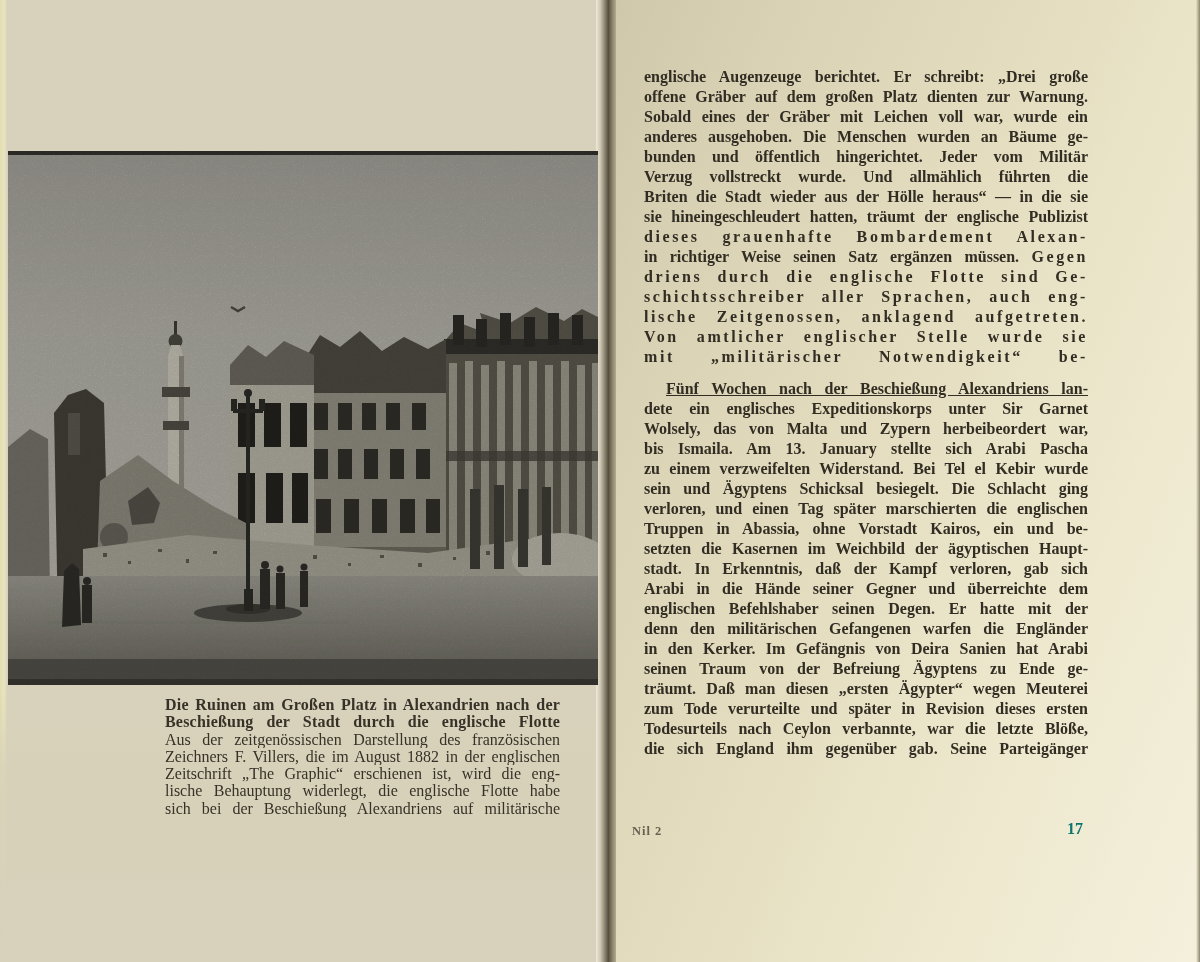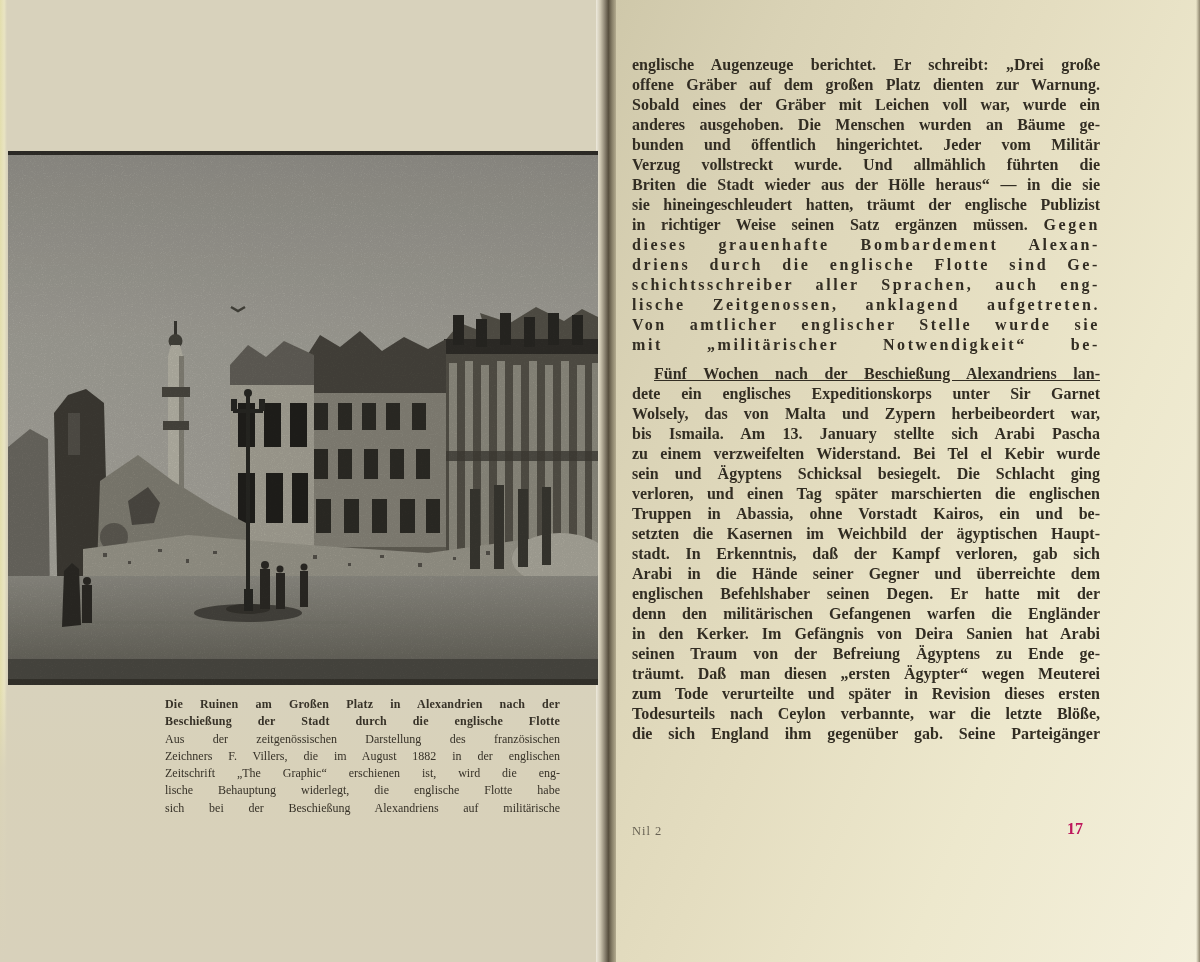--- a/index.html
+++ b/index.html
@@ -35,47 +35,47 @@
     position:absolute;right:0;top:0;width:4px;height:962px;
     background:linear-gradient(90deg,rgba(140,132,108,0) 0%,#8c846c 100%);
   }
   
   .photo{
     position:absolute;left:8px;top:151px;width:590px;height:534px;
   }
   
   .caption{
     position:absolute;left:165px;top:696px;width:395px;
-    color:#373228;font-size:12px;line-height:17.3px;
+    color:#373228;font-size:16px;line-height:17.3px;
   }
   .caption .tline{white-space:nowrap;}
   .caption .cap-bold{font-weight:700;letter-spacing:.2px;}
   
   .right-text{
     position:absolute;left:632px;top:55px;width:468px;
     color:#322d23;font-size:16px;line-height:20px;font-weight:700;
   }
-  .para{margin:0;}
+  .para{margin:12px;}
   .para + .para{margin-top:9px;}
   .tline{
     text-align:justify;text-align-last:justify;
     overflow:hidden;white-space:normal;
   }
   .tline.noforce{text-align-last:auto;}
   .tline.indent{padding-left:22px;text-decoration:underline;}
   .sperr{letter-spacing:2.6px;}
   
   .sig-mark{
     position:absolute;left:632px;top:824px;
-    font-size:12.5px;font-weight:400;color:rgba(55,50,40,.72);
+    font-size:12.5px;font-weight:700;color:rgba(55,50,40,.72);
     filter:blur(.4px);letter-spacing:1px;
   }
   .page-number{
     position:absolute;left:1060px;top:820px;width:30px;text-align:center;
-    font-size:16px;font-weight:700;color:#be185d;
+    font-size:16px;font-weight:700;color:#0f766e;
   }
 </style>
 </head>
 <body>
 
 <div class="left-page">
   <div class="left-edge-strip"></div>
   <div class="left-page-lower"></div>
 </div>
 
@@ -265,22 +265,22 @@
 <div class="right-text" id="right-text">
     <div class="para">
       <div class="tline"><span>englische Augenzeuge berichtet. Er schreibt: „Drei große</span></div>
       <div class="tline"><span>offene Gräber auf dem großen Platz dienten zur Warnung.</span></div>
       <div class="tline"><span>Sobald eines der Gräber mit Leichen voll war, wurde ein</span></div>
       <div class="tline"><span>anderes ausgehoben. Die Menschen wurden an Bäume ge-</span></div>
       <div class="tline"><span>bunden und öffentlich hingerichtet. Jeder vom Militär</span></div>
       <div class="tline"><span>Verzug vollstreckt wurde. Und allmählich führten die</span></div>
       <div class="tline"><span>Briten die Stadt wieder aus der Hölle heraus“ — in die sie</span></div>
       <div class="tline"><span>sie hineingeschleudert hatten, träumt der englische Publizist</span></div>
+      <div class="tline"><span class="sperr">dieses grauenhafte Bombardement Alexan-</span></div>
       <div class="tline"><span>in richtiger Weise seinen Satz ergänzen müssen. </span><span class="sperr">Gegen</span></div>
-      <div class="tline"><span class="sperr">dieses grauenhafte Bombardement Alexan-</span></div>
       <div class="tline"><span class="sperr">driens durch die englische Flotte sind Ge-</span></div>
       <div class="tline"><span class="sperr">schichtsschreiber aller Sprachen, auch eng-</span></div>
       <div class="tline"><span class="sperr">lische Zeitgenossen, anklagend aufgetreten.</span></div>
       <div class="tline"><span class="sperr">Von amtlicher englischer Stelle wurde sie</span></div>
       <div class="tline"><span class="sperr">mit „militärischer Notwendigkeit“ be-</span></div>
     </div>
     <div class="para">
       <div class="tline indent"><span>Fünf Wochen nach der Beschießung Alexandriens lan-</span></div>
       <div class="tline"><span>dete ein englisches Expeditionskorps unter Sir Garnet</span></div>
       <div class="tline"><span>Wolsely, das von Malta und Zypern herbeibeordert war,</span></div>

